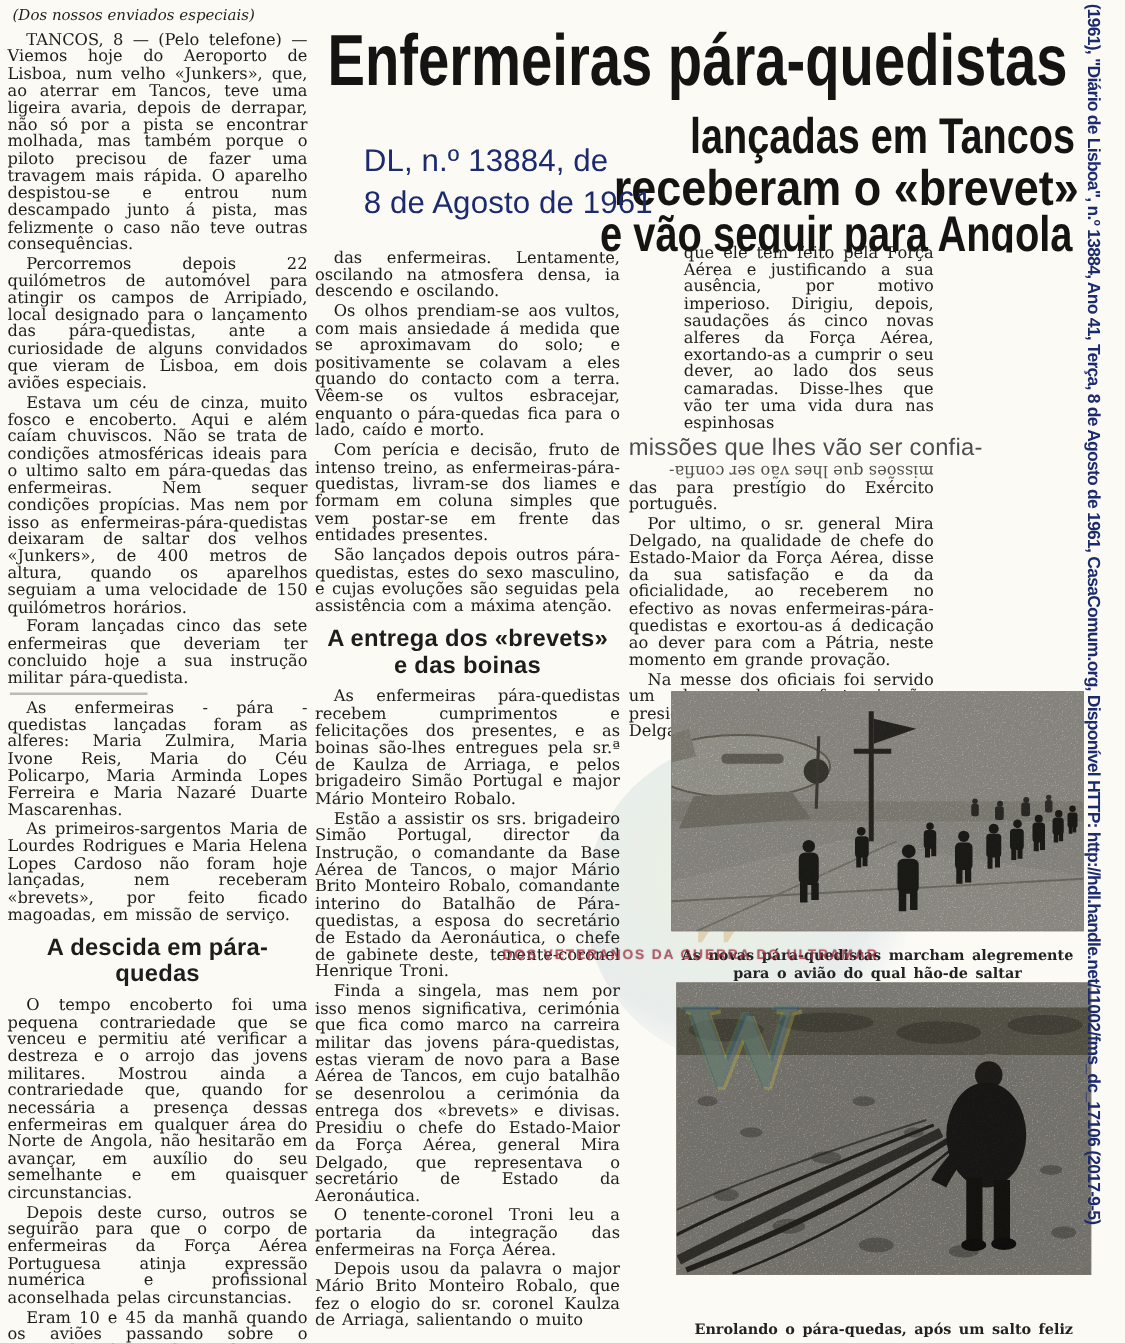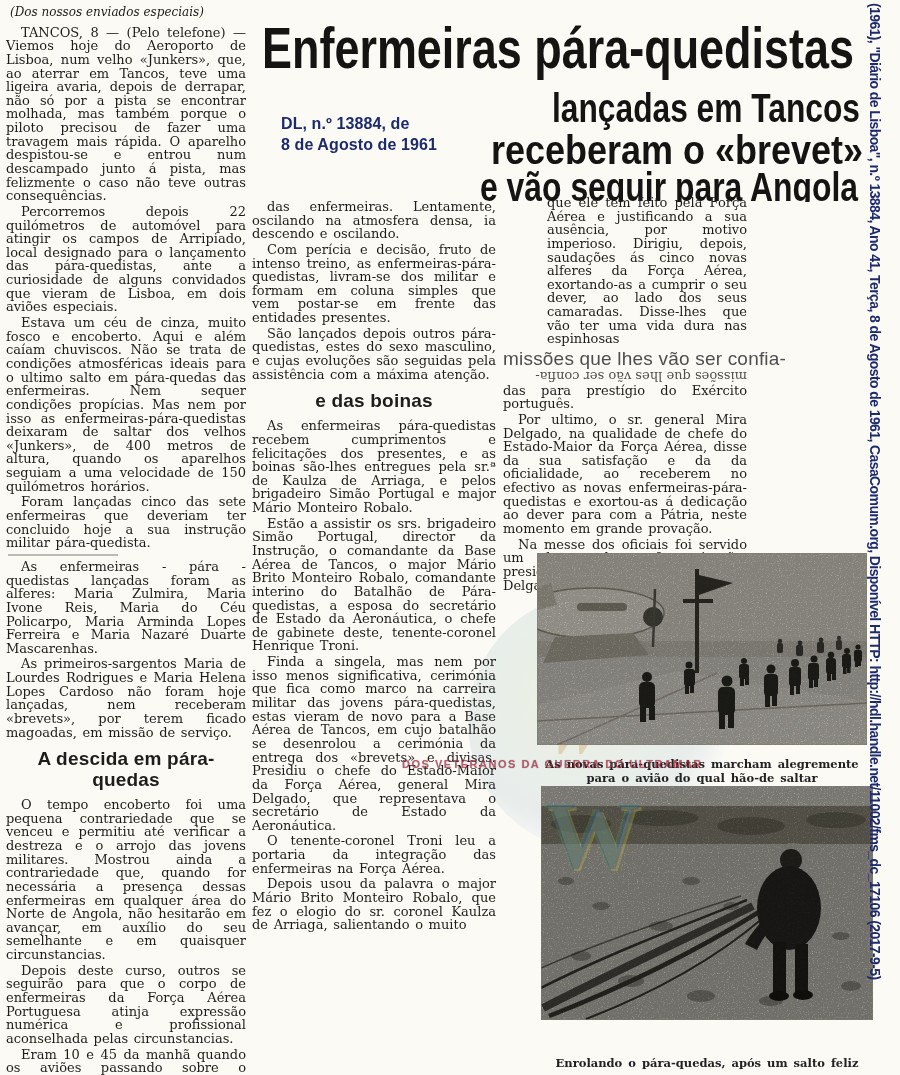--- a/index.html
+++ b/index.html
@@ -24,23 +24,23 @@
   }
   .flipped-line{
     display:block;transform:rotate(180deg);font-size:13px;color:#33322e;
     opacity:.85;margin:0 0 1px 0;white-space:nowrap;
   }
   .cont p{text-indent:0;}
   
   .headline{position:absolute;left:250px;top:2px;width:618px;height:200px;}
   
   .dl-note{
-    position:absolute;left:281px;top:113px;
-    font-family:"Liberation Sans",sans-serif;font-size:16px;line-height:1.32;
-    font-weight:bold;letter-spacing:.1px;
+    position:absolute;left:291px;top:113px;
+    font-family:"Liberation Sans",sans-serif;font-size:25px;line-height:1.32;
+    font-weight:normal;letter-spacing:.1px;
   }
   .citation{
     position:absolute;left:867px;top:3px;height:1072px;
     writing-mode:vertical-rl;white-space:nowrap;
     font-family:"Liberation Sans",sans-serif;font-size:14px;font-weight:bold;
     letter-spacing:-.6px;
   }
   
   .photo{position:absolute;display:block;}
   .caption{
@@ -100,37 +100,39 @@
     <div class="kicker">(Dos nossos enviados especiais)</div>
     <div>
         <p>TANCOS, 8 — (Pelo telefone) — Viemos hoje do Aeroporto de Lisboa, num velho «Junkers», que, ao aterrar em Tancos, teve uma ligeira avaria, depois de derrapar, não só por a pista se encontrar molhada, mas também porque o piloto precisou de fazer uma travagem mais rápida. O aparelho despistou-se e entrou num descampado junto á pista, mas felizmente o caso não teve outras consequências.</p>
         <p>Percorremos depois 22 quilómetros de automóvel para atingir os campos de Arripiado, local designado para o lançamento das pára-quedistas, ante a curiosidade de alguns convidados que vieram de Lisboa, em dois aviões especiais.</p>
         <p>Estava um céu de cinza, muito fosco e encoberto. Aqui e além caíam chuviscos. Não se trata de condições atmosféricas ideais para o ultimo salto em pára-quedas das enfermeiras. Nem sequer condições propícias. Mas nem por isso as enfermeiras-pára-quedistas deixaram de saltar dos velhos «Junkers», de 400 metros de altura, quando os aparelhos seguiam a uma velocidade de 150 quilómetros horários.</p>
         <p>Foram lançadas cinco das sete enfermeiras que deveriam ter concluido hoje a sua instrução militar pára-quedista.</p>
       </div>
     <div class="mini-rule"></div>
     <div>
         <p>As enfermeiras - pára - quedistas lançadas foram as alferes: Maria Zulmira, Maria Ivone Reis, Maria do Céu Policarpo, Maria Arminda Lopes Ferreira e Maria Nazaré Duarte Mascarenhas.</p>
-        <p>As primeiros-sargentos Maria de Lourdes Rodrigues e Maria Helena Lopes Cardoso não foram hoje lançadas, nem receberam «brevets», por terem ficado magoadas, em missão de serviço.</p>
+        <p>As primeiros-sargentos Maria de Lourdes Rodrigues e Maria Helena Lopes Cardoso não foram hoje lançadas, nem receberam «brevets», por feito ficado magoadas, em missão de serviço.</p>
       </div>
     <div class="subhead">A descida em pára-quedas</div>
     <div>
         <p>O tempo encoberto foi uma pequena contrariedade que se venceu e permitiu até verificar a destreza e o arrojo das jovens militares. Mostrou ainda a contrariedade que, quando for necessária a presença dessas enfermeiras em qualquer área do Norte de Angola, não hesitarão em avançar, em auxílio do seu semelhante e em quaisquer circunstancias.</p>
         <p>Depois deste curso, outros se seguirão para que o corpo de enfermeiras da Força Aérea Portuguesa atinja expressão numérica e profissional aconselhada pelas circunstancias.</p>
         <p>Eram 10 e 45 da manhã quando os aviões passando sobre o Arripiado, foram largando esses vultos que, ao desprenderem-se dos aparelhos eram como fardos atirados para o ar. Depois o fardo desenrolava-se e distiguiam-se logo a cabeça de cogumelo da pára-quedista enfunado e os fios que aguentavam o corpo</p>
       </div>
   </div>
 
   <div class="col" style="left:252px;top:200px;width:244px;">
     <div>
         <p>das enfermeiras. Lentamente, oscilando na atmosfera densa, ia descendo e oscilando.</p>
-        <p>Com perícia e decisão, fruto de intenso treino, as enfermeiras-pára-quedistas, livram-se dos militar e formam em coluna simples que vem postar-se em frente das entidades presentes.</p>
+        <p>Os olhos prendiam-se aos vultos, com mais ansiedade á medida que se aproximavam do solo; e positivamente se colavam a eles quando do contacto com a terra. Vêem-se os vultos esbracejar, enquanto o pára-quedas fica para o lado, caído e morto.</p>
+        <p>Com perícia e decisão, fruto de intenso treino, as enfermeiras-pára-quedistas, livram-se dos liames e formam em coluna simples que vem postar-se em frente das entidades presentes.</p>
         <p>São lançados depois outros pára-quedistas, estes do sexo masculino, e cujas evoluções são seguidas pela assistência com a máxima atenção.</p>
       </div>
     <div class="subhead">
+      <div>A entrega dos «brevets»</div>
       <div>e das boinas</div>
     </div>
     <div>
         <p>As enfermeiras pára-quedistas recebem cumprimentos e felicitações dos presentes, e as boinas são-lhes entregues pela sr.ª de Kaulza de Arriaga, e pelos brigadeiro Simão Portugal e major Mário Monteiro Robalo.</p>
         <p>Estão a assistir os srs. brigadeiro Simão Portugal, director da Instrução, o comandante da Base Aérea de Tancos, o major Mário Brito Monteiro Robalo, comandante interino do Batalhão de Pára-quedistas, a esposa do secretário de Estado da Aeronáutica, o chefe de gabinete deste, tenente-coronel Henrique Troni.</p>
         <p>Finda a singela, mas nem por isso menos significativa, cerimónia que fica como marco na carreira militar das jovens pára-quedistas, estas vieram de novo para a Base Aérea de Tancos, em cujo batalhão se desenrolou a cerimónia da entrega dos «brevets» e divisas. Presidiu o chefe do Estado-Maior da Força Aérea, general Mira Delgado, que representava o secretário de Estado da Aeronáutica.</p>
         <p>O tenente-coronel Troni leu a portaria da integração das enfermeiras na Força Aérea.</p>
         <p>Depois usou da palavra o major Mário Brito Monteiro Robalo, que fez o elogio do sr. coronel Kaulza de Arriaga, salientando o muito</p>
       </div>
   </div>

